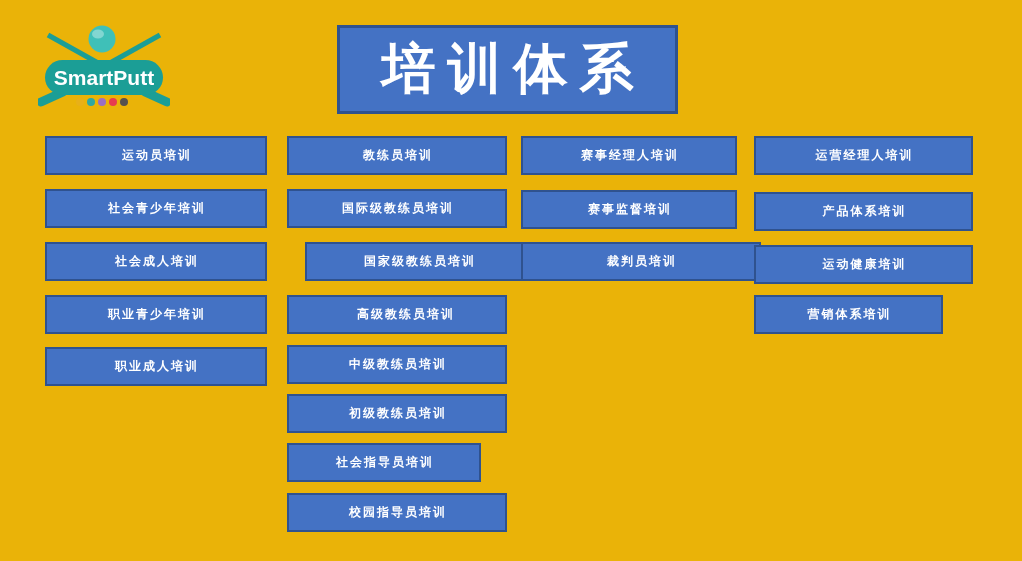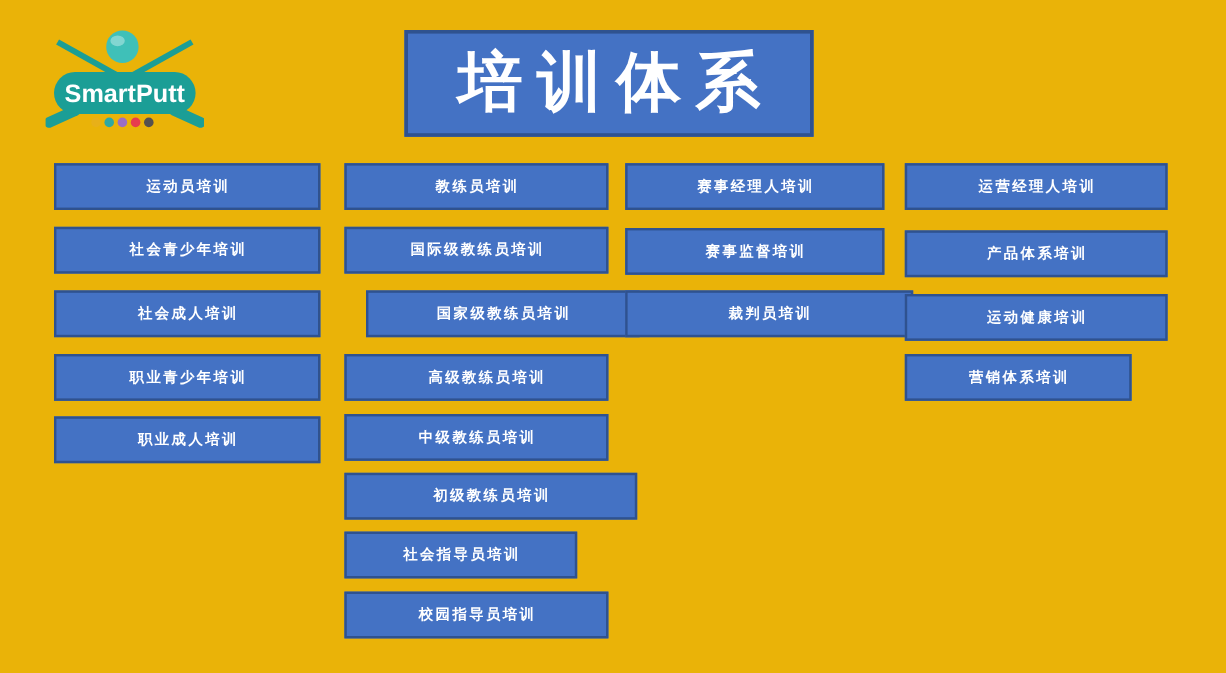--- a/index.html
+++ b/index.html
@@ -87,21 +87,21 @@
       <div class="box" style="left: 45px; top: 136px; width: 222px;">运动员培训</div>
       <div class="box" style="left: 45px; top: 189px; width: 222px;">社会青少年培训</div>
       <div class="box" style="left: 45px; top: 242px; width: 222px;">社会成人培训</div>
       <div class="box" style="left: 45px; top: 295px; width: 222px;">职业青少年培训</div>
       <div class="box" style="left: 45px; top: 347px; width: 222px;">职业成人培训</div>
       <div class="box" style="left: 287px; top: 136px; width: 220px;">教练员培训</div>
       <div class="box" style="left: 287px; top: 189px; width: 220px;">国际级教练员培训</div>
       <div class="box" style="left: 287px; top: 242px; width: 228px; margin-left: 18px;">国家级教练员培训</div>
       <div class="box" style="left: 287px; top: 295px; width: 220px; padding-left: 16px;">高级教练员培训</div>
       <div class="box" style="left: 287px; top: 345px; width: 220px;">中级教练员培训</div>
-      <div class="box" style="left: 287px; top: 394px; width: 244px;">初级教练员培训</div>
+      <div class="box" style="left: 287px; top: 394px; width: 220px;">初级教练员培训</div>
       <div class="box" style="left: 287px; top: 443px; width: 194px;">社会指导员培训</div>
       <div class="box" style="left: 287px; top: 493px; width: 220px;">校园指导员培训</div>
       <div class="box" style="left: 521px; top: 136px; width: 216px;">赛事经理人培训</div>
       <div class="box" style="left: 521px; top: 190px; width: 216px;">赛事监督培训</div>
       <div class="box" style="left: 521px; top: 242px; width: 240px;">裁判员培训</div>
       <div class="box" style="left: 754px; top: 136px; width: 219px;">运营经理人培训</div>
       <div class="box" style="left: 754px; top: 192px; width: 219px;">产品体系培训</div>
       <div class="box" style="left: 754px; top: 245px; width: 219px;">运动健康培训</div>
       <div class="box" style="left: 754px; top: 295px; width: 189px;">营销体系培训</div>
     </div>

